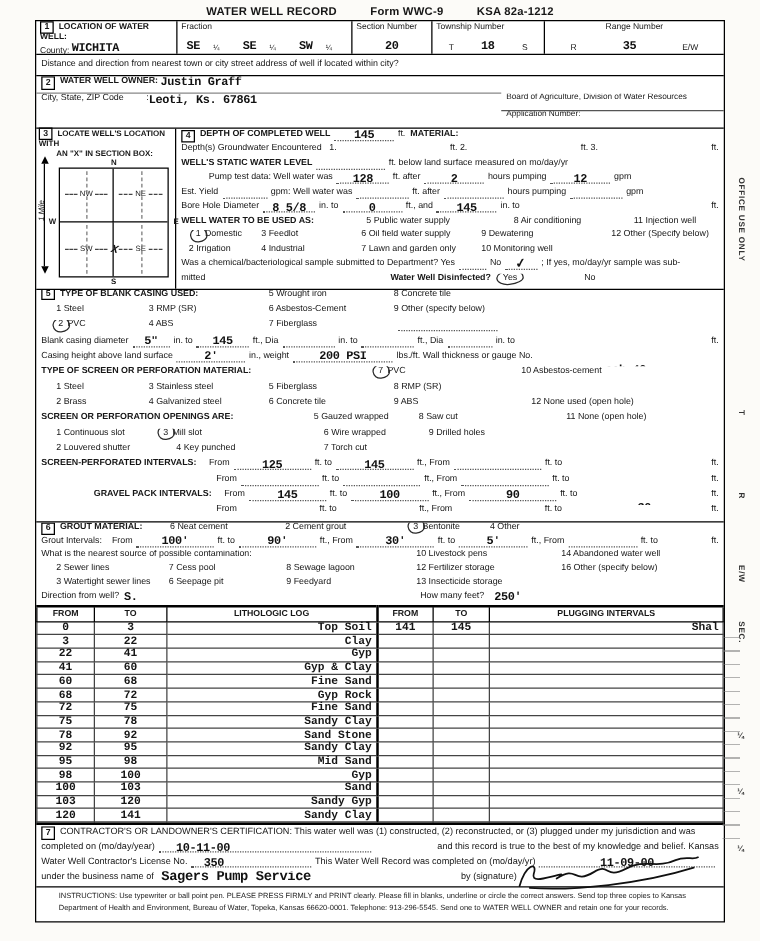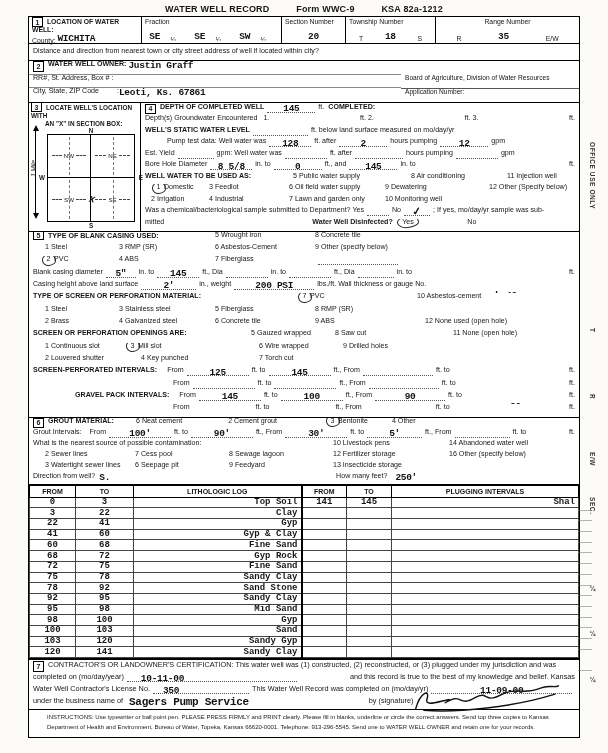--- a/index.html
+++ b/index.html
@@ -148,23 +148,20 @@
           </div>
       </div>
     </div>
     <div class="ln dist" style="border-bottom:1.2px solid #000">
         <span>Distance and direction from nearest town or city street address of well if located within city?</span>
       </div>
 
     <div class="s2">
       <div class="s2l">
         <div class="ln"><span class="bx">2</span><span class="bold">WATER WELL OWNER:</span>&nbsp;<span class="v">Justin Graff</span></div>
-        <div class="ln">
-            <span>RR#, St. Address, Box #  :</span>
-          </div>
         <div class="ln">
             <span>City, State, ZIP Code</span>
             <span class="sp" style="width:18px"></span>
             <span>:</span>
             <span class="v">Leoti, Ks. 67861</span>
           </div>
       </div>
       <div class="s2r">
         <div class="ln"></div>
         <div class="ln">
@@ -217,21 +214,21 @@
       </div>
 
       <div class="mright">
         <div class="ln">
             <span class="bx">4</span>
             <span class="bold">DEPTH OF COMPLETED WELL</span>
             <span class="dot w48">
               <span class="v">145</span>
             </span>
             <span>ft.</span>
-            <span class="bold" style="margin-left:4px">COMPLETED:</span>
+            <span class="bold" style="margin-left:4px">MATERIAL:</span>
             <span class="fill"></span>
           </div>
         <div class="ln">
             <span>Depth(s) Groundwater Encountered</span>
             <span class="sp" style="width:6px"></span>
             <span>1.</span>
             <span class="fill"></span>
             <span>ft.  2.</span>
             <span class="fill"></span>
             <span>ft.  3.</span>

